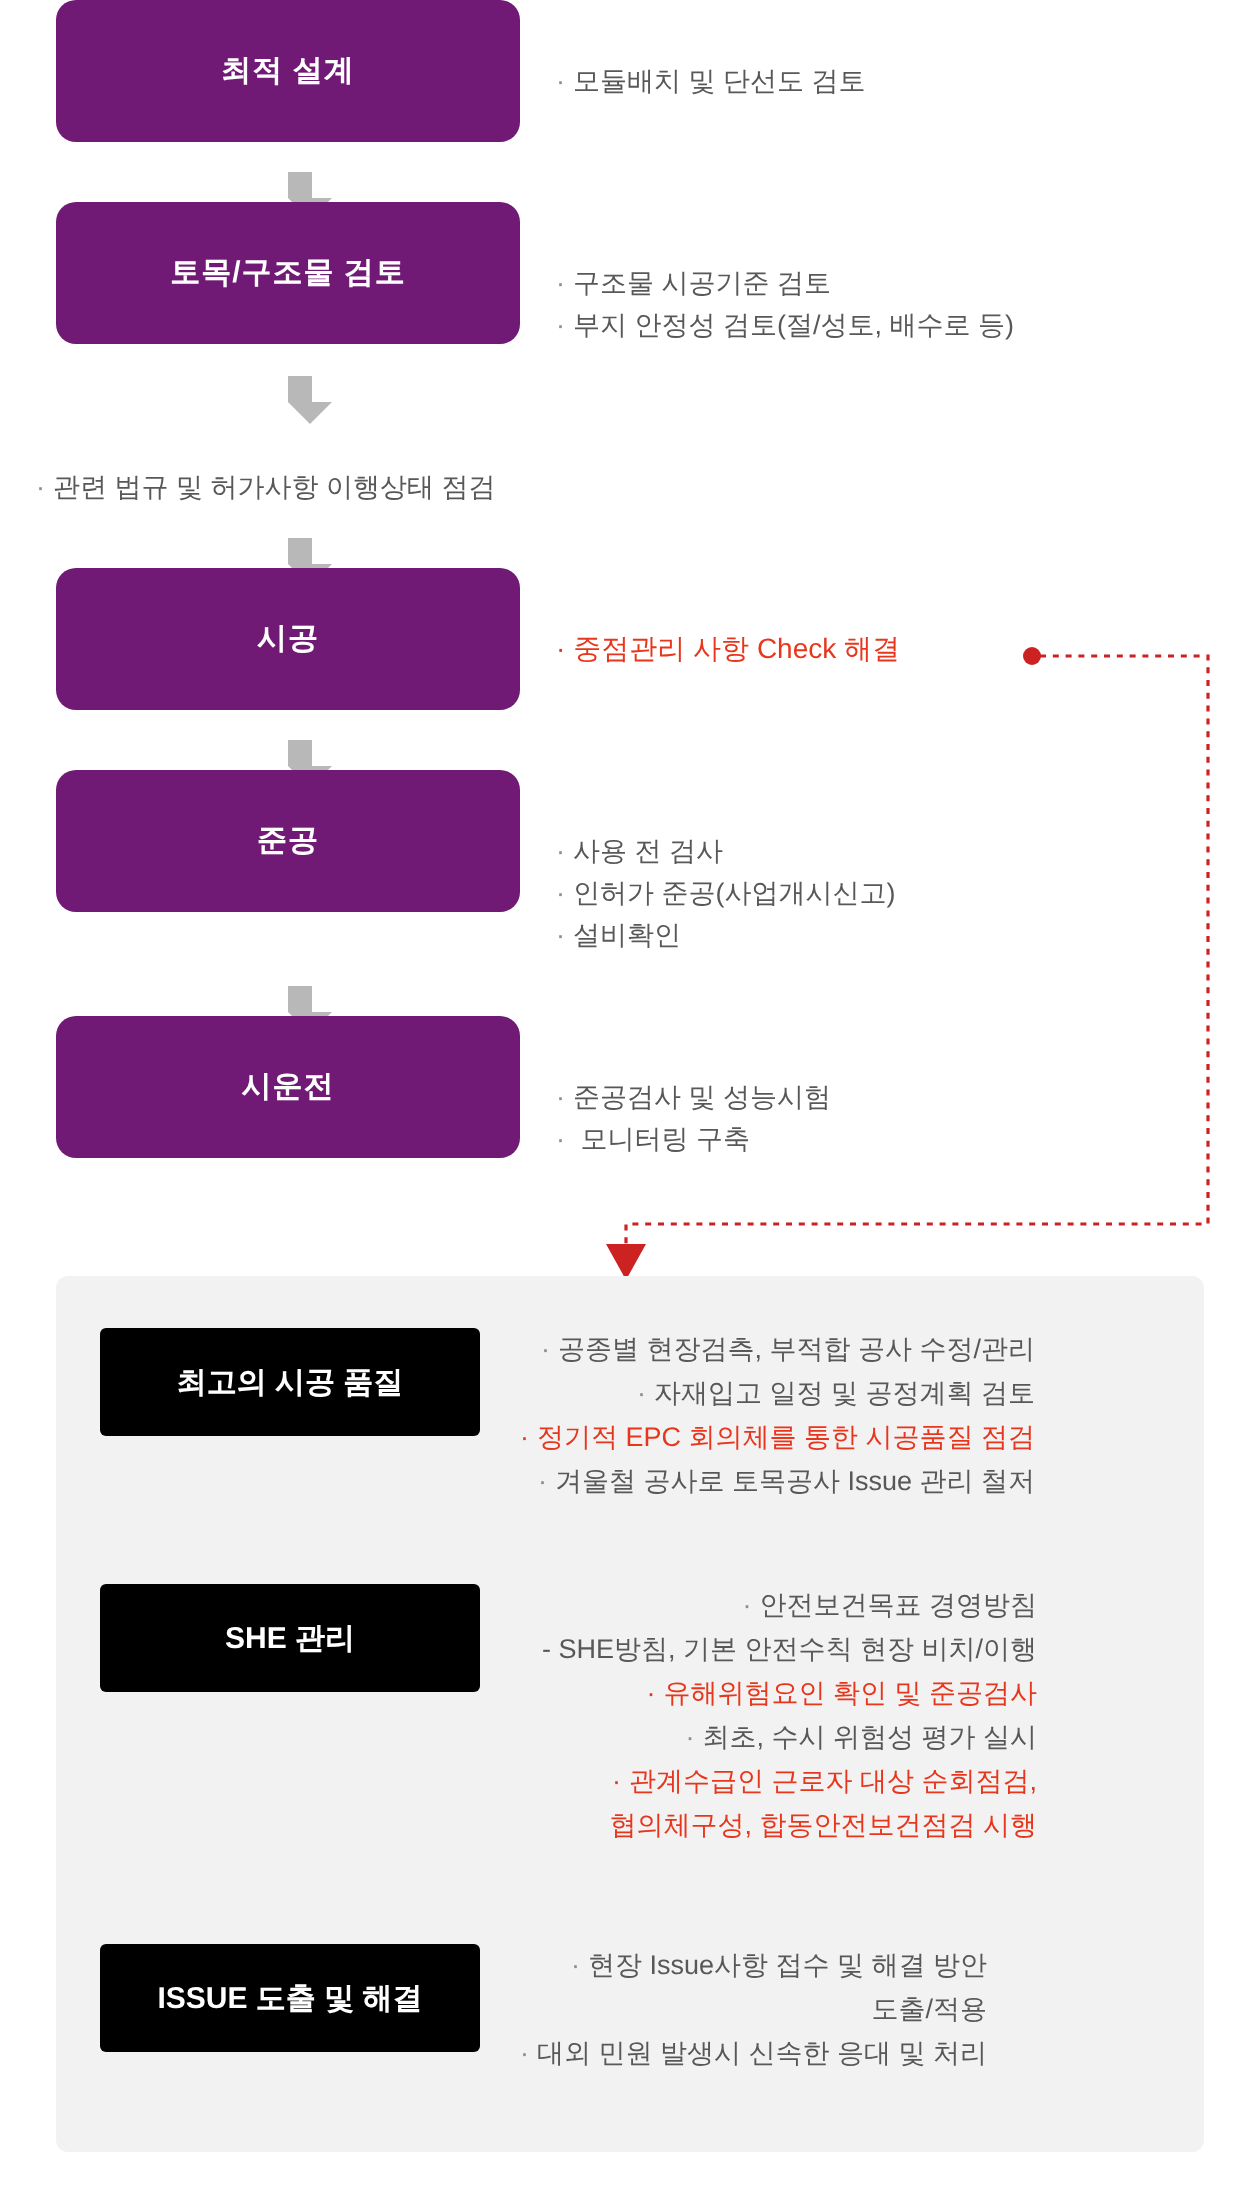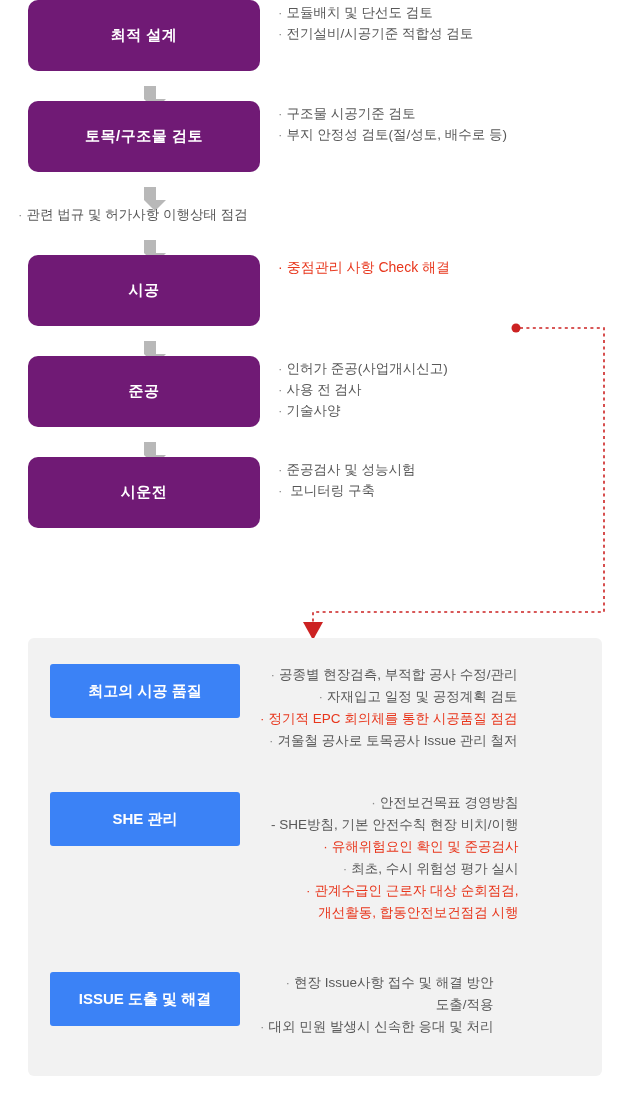--- a/index.html
+++ b/index.html
@@ -40,20 +40,21 @@
     align-items: center;
     justify-content: center;
     border-radius: 10px;
     letter-spacing: .5px;
     box-sizing: border-box;
   }
   .stage-desc {
     margin-left: 18px;
     padding-top: 2px;
     flex: 1;
+    margin-top: 28px;
   }
   .desc-line {
     font-size: 13.5px;
     line-height: 21px;
     color: #585858;
     white-space: nowrap;
   }
   .desc-line .bullet {
     color: #8d8d8d;
     margin-right: 4px;
@@ -118,21 +119,21 @@
   }
   .panel-row {
     position: absolute;
     left: 22px;
     display: flex;
     align-items: flex-start;
   }
   .tag-box {
     width: 190px;
     height: 54px;
-    background: #3b82f6;
+    background: #000000;
     color: #ffffff;
     font-size: 15px;
     font-weight: bold;
     display: flex;
     align-items: center;
     justify-content: center;
     border-radius: 3px;
     box-sizing: border-box;
   }
   .panel-desc {
@@ -153,21 +154,20 @@
   <path d="M 520 328 L 604 328 L 604 612 L 313 612 L 313 623" fill="none" stroke="#cc2222" stroke-width="1.6" stroke-dasharray="3,3.4"></path>
   <polygon points="303,622 323,622 313,640" fill="#cc2222"></polygon>
 </svg>
 
 <div id="flow">
 
   <div class="flow-row">
     <div class="stage-box">최적 설계</div>
     <div class="stage-desc">
       <div class="desc-line"><span class="bullet">·</span><span>모듈배치 및 단선도 검토</span></div>
-      <div class="desc-line"><span class="bullet">·</span><span>전기설비/시공기준 적합성 검토</span></div>
     </div>
   </div>
   <div class="arrow-wrap">
     <div class="arrow-down">
       <div class="arrow-stem"></div>
       <div class="arrow-head"></div>
     </div>
   </div>
 
   <div class="flow-row">
@@ -205,23 +205,23 @@
   <div class="arrow-wrap">
     <div class="arrow-down">
       <div class="arrow-stem"></div>
       <div class="arrow-head"></div>
     </div>
   </div>
 
   <div class="flow-row">
     <div class="stage-box">준공</div>
     <div class="stage-desc">
+      <div class="desc-line"><span class="bullet">·</span><span>사용 전 검사</span></div>
       <div class="desc-line"><span class="bullet">·</span><span>인허가 준공(사업개시신고)</span></div>
-      <div class="desc-line"><span class="bullet">·</span><span>사용 전 검사</span></div>
-      <div class="desc-line"><span class="bullet">·</span><span>기술사양</span></div>
+      <div class="desc-line"><span class="bullet">·</span><span>설비확인</span></div>
     </div>
   </div>
   <div class="arrow-wrap">
     <div class="arrow-down">
       <div class="arrow-stem"></div>
       <div class="arrow-head"></div>
     </div>
   </div>
 
   <div class="flow-row">
@@ -247,21 +247,21 @@
   </div>
 
   <div class="panel-row" style="top:154px;">
     <div class="tag-box">SHE 관리</div>
     <div class="panel-desc">
       <div class="desc-line"><span class="bullet">·</span><span>안전보건목표 경영방침</span></div>
       <div class="desc-line indent"><span>- SHE방침, 기본 안전수칙 현장 비치/이행</span></div>
       <div class="desc-line accent"><span class="bullet">·</span><span>유해위험요인 확인 및 준공검사</span></div>
       <div class="desc-line"><span class="bullet">·</span><span>최초, 수시 위험성 평가 실시</span></div>
       <div class="desc-line accent"><span class="bullet">·</span><span>관계수급인 근로자 대상 순회점검,</span></div>
-      <div class="desc-line accent indent"><span>개선활동, 합동안전보건점검 시행</span></div>
+      <div class="desc-line accent indent"><span>협의체구성, 합동안전보건점검 시행</span></div>
     </div>
   </div>
 
   <div class="panel-row" style="top:334px;">
     <div class="tag-box">ISSUE 도출 및 해결</div>
     <div class="panel-desc">
       <div class="desc-line"><span class="bullet">·</span><span>현장 Issue사항 접수 및 해결 방안</span></div>
       <div class="desc-line indent"><span>도출/적용</span></div>
       <div class="desc-line"><span class="bullet">·</span><span>대외 민원 발생시 신속한 응대 및 처리</span></div>
     </div>

